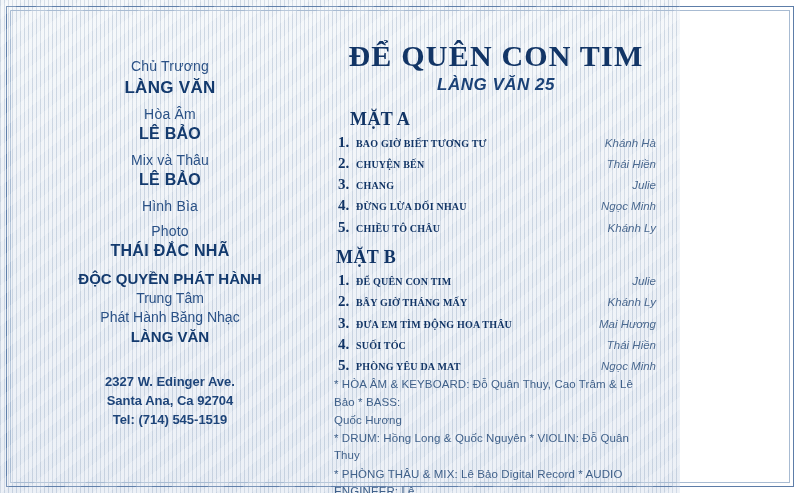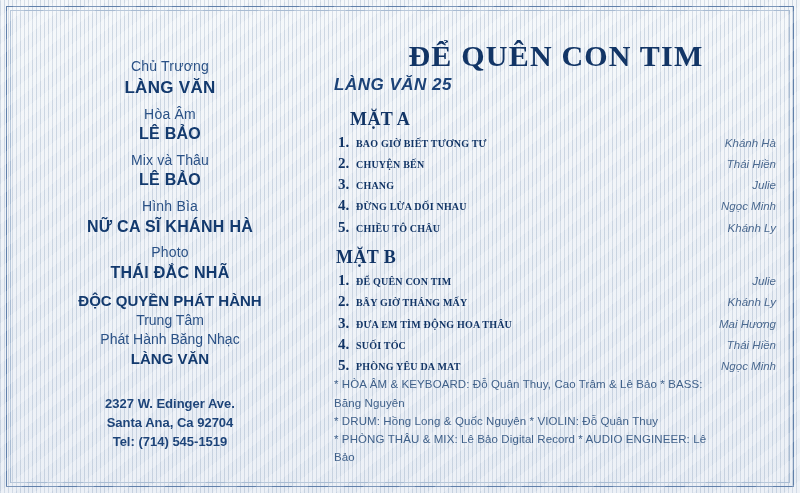--- a/index.html
+++ b/index.html
@@ -9,21 +9,21 @@
   body {
     width: 800px;
     height: 493px;
     background: #ffffff;
     font-family: "Liberation Sans", sans-serif;
     overflow: hidden;
   }
 
   #cassette-insert {
     position: relative;
-    width: 800px;
+    width: 680px;
     height: 493px;
     box-sizing: border-box;
     background:
       repeating-linear-gradient(
         90deg,
         rgba(120,145,175,0.30) 0px,
         rgba(120,145,175,0.30) 1px,
         rgba(255,255,255,0) 1px,
         rgba(255,255,255,0) 4px
       ),
@@ -138,20 +138,21 @@
   .album-title {
     text-align: center;
     font-family: "Liberation Serif", serif;
     font-weight: bold;
     font-size: 30px;
     letter-spacing: 1.2px;
     color: #123566;
     line-height: 1.05;
   }
   .album-subtitle {
+    text-align: center;
     font-weight: bold;
     font-style: italic;
     font-size: 17px;
     color: #1b4277;
     margin-top: 3px;
     letter-spacing: .5px;
   }
 
   .side-heading {
     font-family: "Liberation Serif", serif;
@@ -231,21 +232,20 @@
         <div class="credit-name">LÊ BẢO</div>
       </div>
 
       <div class="credit-block">
         <div class="credit-role">Mix và Thâu</div>
         <div class="credit-name">LÊ BẢO</div>
       </div>
 
       <div class="credit-block">
         <div class="credit-role">Hình Bìa</div>
-        <div class="credit-name">NỮ CA SĨ KHÁNH HÀ</div>
       </div>
 
       <div class="credit-block">
         <div class="credit-role">Photo</div>
         <div class="credit-name">THÁI ĐẮC NHÃ</div>
       </div>
 
       <div class="distributor">
         <div class="line-bold">ĐỘC QUYỀN PHÁT HÀNH</div>
         <div class="line-plain">Trung Tâm</div>
@@ -317,21 +317,21 @@
         <span class="track-artist">Thái Hiền</span>
       </div>
       <div class="track">
         <span class="track-num">5.</span>
         <span class="track-title">PHÒNG YÊU DA MAT</span>
         <span class="track-artist">Ngọc Minh</span>
       </div>
 
       <div class="liner-notes">
         <div>* HÒA ÂM &amp; KEYBOARD: Đỗ Quân Thuy, Cao Trâm &amp; Lê Bảo * BASS:</div>
-        <div>Băng Nguyên</div>
+        <div>Quốc Hương</div>
         <div>* DRUM: Hồng Long &amp; Quốc Nguyên * VIOLIN: Đỗ Quân Thuy</div>
         <div>* PHÒNG THÂU &amp; MIX: Lê Bảo Digital Record * AUDIO ENGINEER: Lê</div>
         <div>Bảo</div>
       </div>
 
     </div>
 
   </div>
 </div>
 

